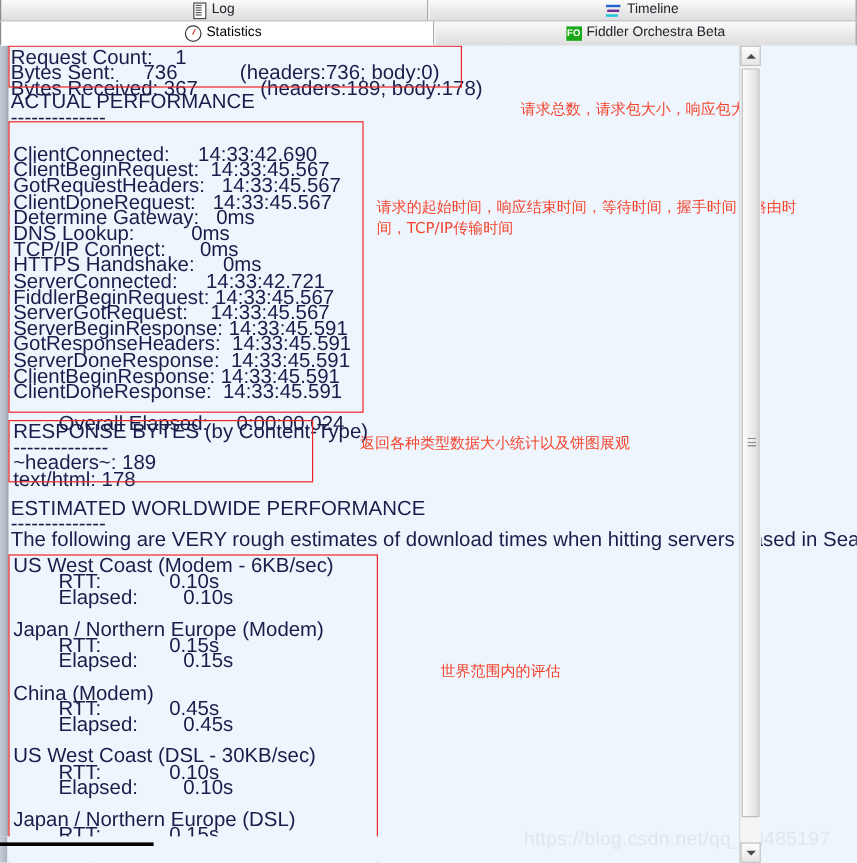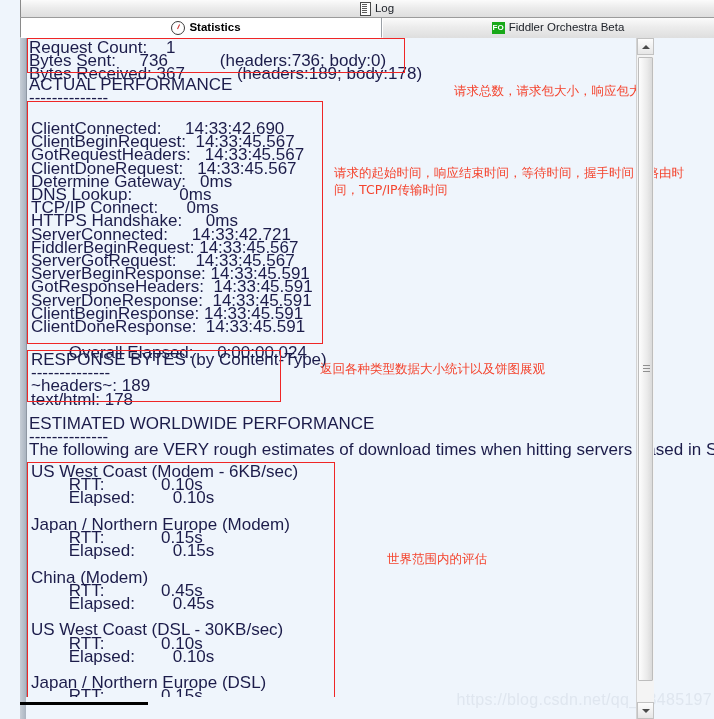--- a/index.html
+++ b/index.html
@@ -3,21 +3,21 @@
 <meta charset="utf-8">
 <style>
   html,body{margin:0;padding:0;}
   body{
     width:714px;height:719px;overflow:hidden;
     background:#eff5fc;
     font-family:"Liberation Sans", sans-serif;
     font-size:12px;
     color:#1b1b3a;
   }
-  .app{position:relative;width:634px;height:719px;margin-left:20px;}
+  .app{position:relative;width:634px;height:719px;}
 
   
   .tabstrip{
     display:flex;width:714px;height:18px;
     background:linear-gradient(to bottom,#f3f3f3 0%,#e7e7e7 50%,#dcdcdc 100%);
     border-bottom:1px solid #9b9b9b;
     box-sizing:border-box;
   }
   .tabstrip.row2{height:20px;border-bottom:none;}
   .tab{
@@ -27,21 +27,21 @@
     border-left:1px solid #ffffff;
     background:linear-gradient(to bottom,#fbfbfb 0%,#ececec 45%,#dedede 100%);
     color:#20242b;font-size:11.5px;
     box-sizing:border-box;
     white-space:nowrap;overflow:hidden;
   }
   .tab:first-child{border-left:1px solid #8a8a8a;}
   .tab.active{
     background:#ffffff;
     border-bottom:1px solid #ffffff;
-    font-weight:bold;
+    font-weight:normal;
     color:#000;
     padding-left:10px;
   }
   .tab .lbl{line-height:1;}
   .ico{display:inline-block;width:13px;height:13px;position:relative;flex:none;}
 
   
   .ico-log{
     border:1px solid #4a4a4a;background:#fdfdfd;width:9px;height:12px;
   }
@@ -185,20 +185,24 @@
 </style>
 </head>
 <body>
 
 <div class="app">
 
   <div class="tabstrip">
     <div class="tab">
       <span class="ico ico-log"></span>
       <span class="lbl">Log</span>
+    </div>
+    <div class="tab">
+      <span class="ico ico-timeline"></span>
+      <span class="lbl">Timeline</span>
     </div>
   </div>
 
   <div class="tabstrip row2">
     <div class="tab active">
       <span class="ico ico-stats"></span>
       <span class="lbl">Statistics</span>
     </div>
     <div class="tab">
       <span class="ico ico-fo">FO</span>

